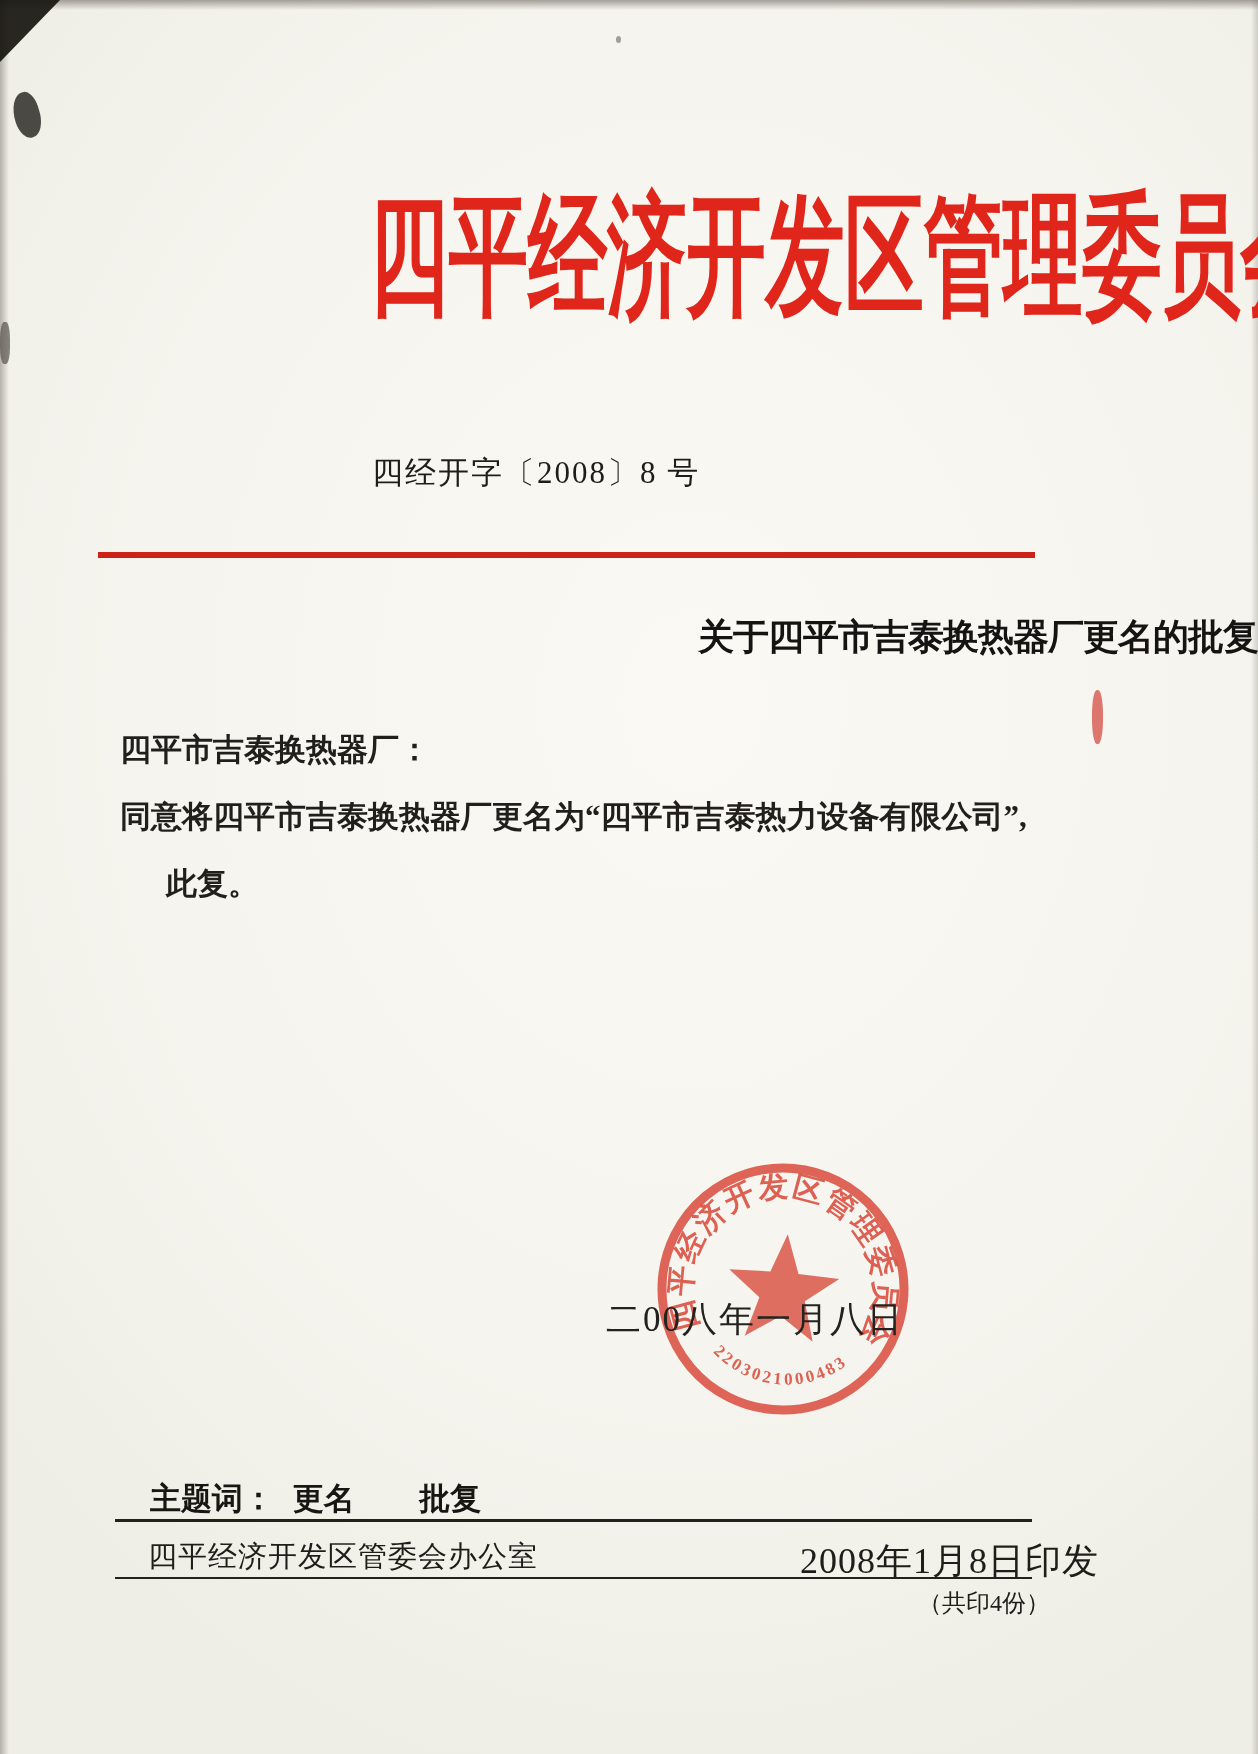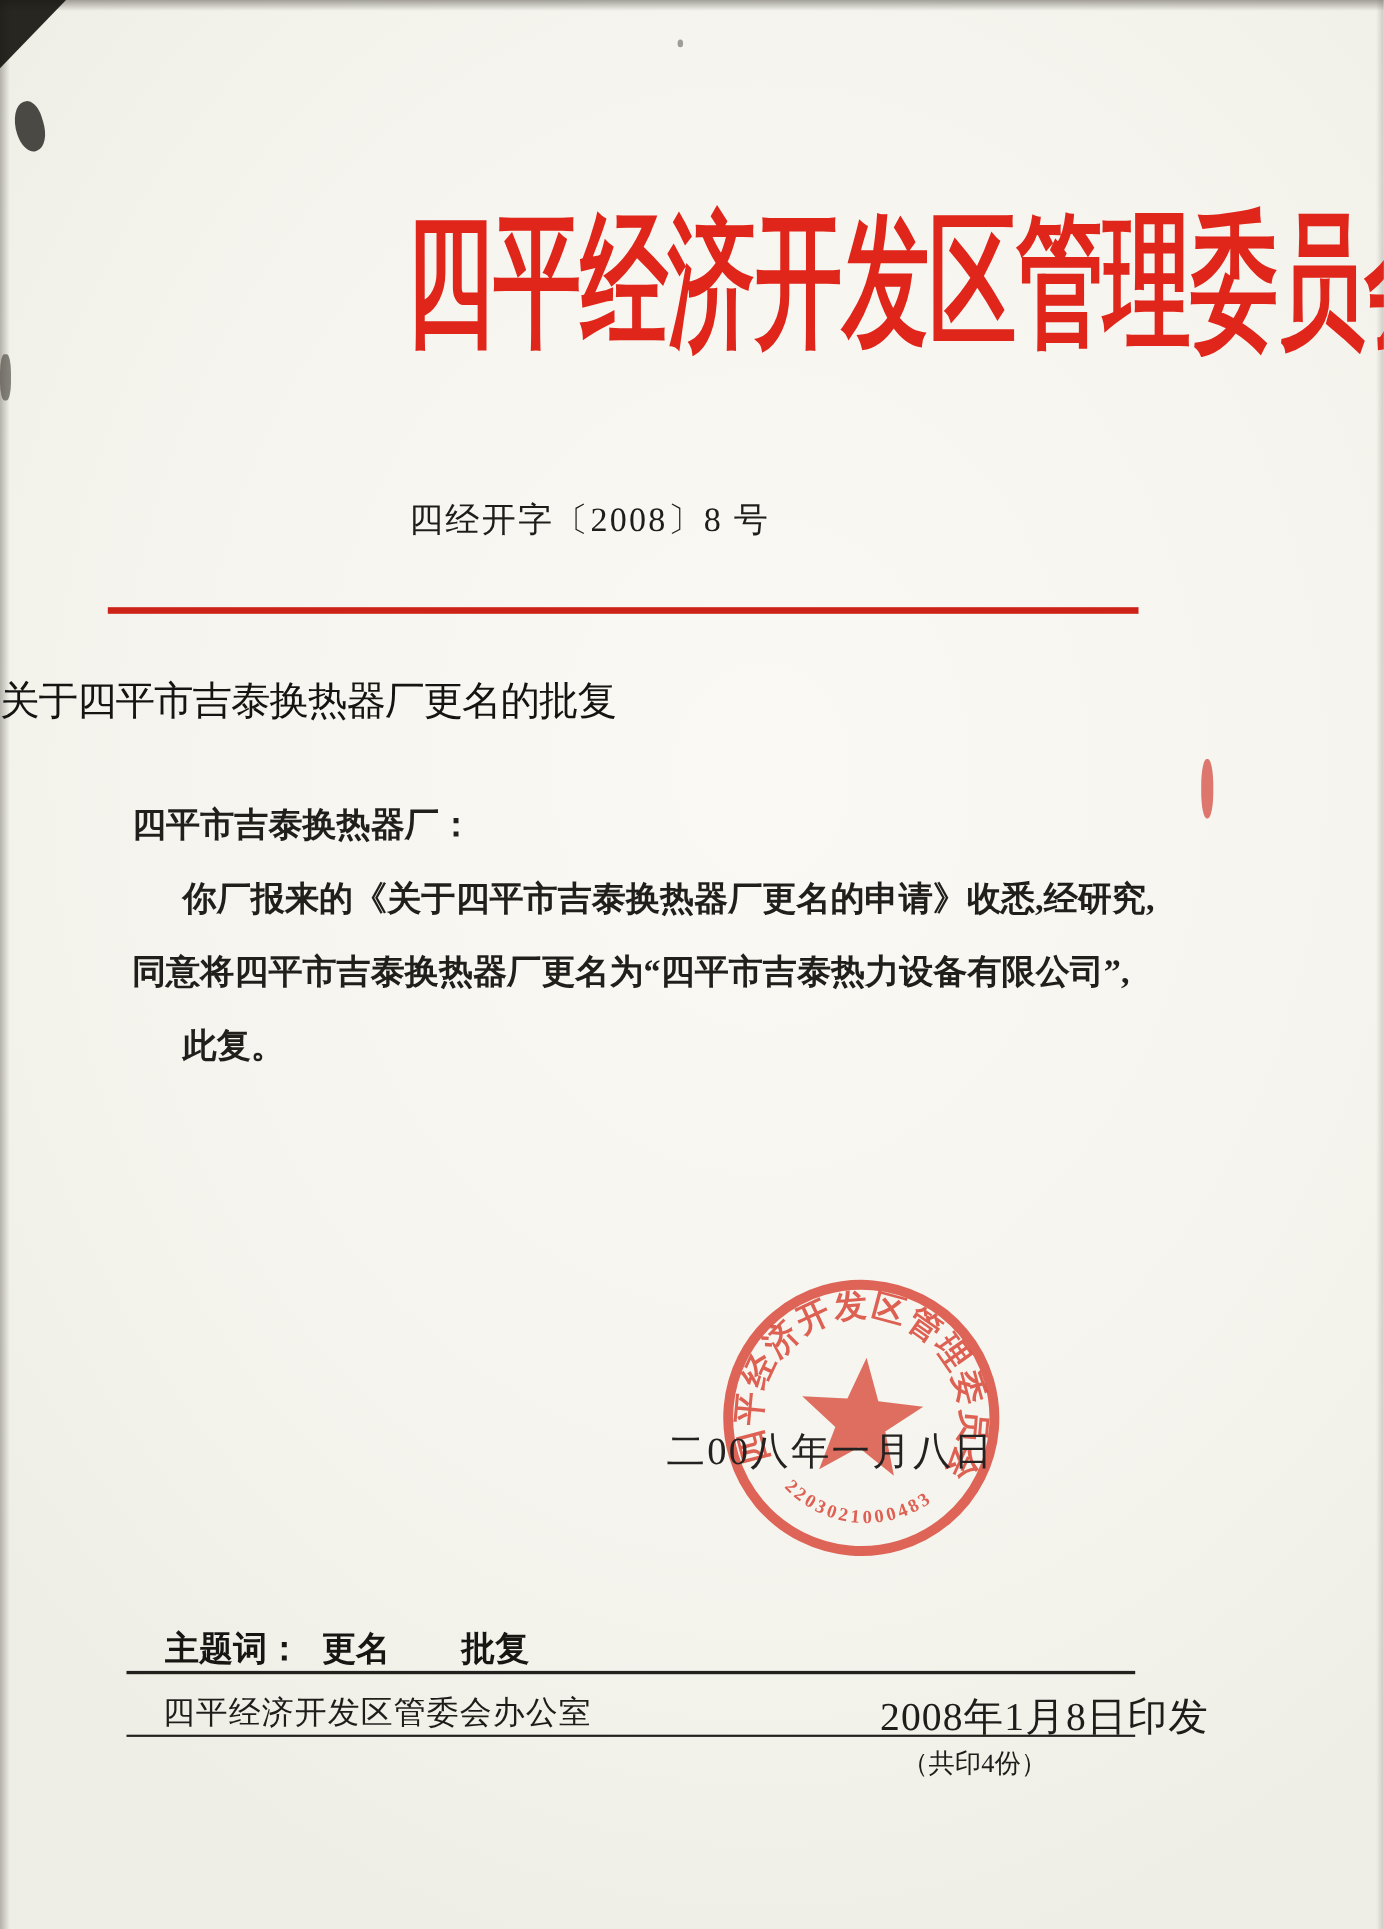--- a/index.html
+++ b/index.html
@@ -34,43 +34,43 @@
     border-radius:45%;opacity:.65;}
   
   .header{position:absolute;top:182px;left:0;width:1258px;text-align:center;}
   .header-inner{display:inline-block;font-size:132px;line-height:150px;font-weight:bold;
     white-space:nowrap;color:#e0251a;transform:scaleX(0.60);transform-origin:50% 50%;
     font-family:"Liberation Serif","DejaVu Serif",serif;letter-spacing:0px;}
   .docnum{position:absolute;top:452px;left:0;width:1072px;text-align:center;
     font-size:31px;letter-spacing:2px;}
   .red-rule{position:absolute;top:552px;left:98px;width:937px;height:6px;background:#cc2218;}
   
-  .doc-title{position:absolute;top:613px;left:0;width:1258px;text-align:left;
-    font-family:"Liberation Sans","DejaVu Sans",sans-serif;font-weight:400;
+  .doc-title{position:absolute;top:613px;left:0;width:1258px;text-align:right;
+    font-family:"Liberation Sans","DejaVu Sans",sans-serif;font-weight:700;
     font-size:36px;letter-spacing:-1px;color:#161412;}
   .body-block{position:absolute;top:716px;left:120px;width:940px;font-size:31px;
     line-height:67px;color:#211f1c;font-weight:bold;}
   .line{white-space:nowrap;height:67px;}
   .line.indent{padding-left:46px;}
   
   .issue-date{position:absolute;top:1296px;left:520px;width:470px;text-align:center;
     font-size:35px;letter-spacing:2px;color:#242220;z-index:4;}
   .seal{position:absolute;left:652px;top:1158px;width:262px;height:262px;z-index:3;
     transform:rotate(5deg);opacity:.93;}
   
   .keywords-row{position:absolute;top:1478px;left:150px;
     font-family:"Liberation Sans","DejaVu Sans",sans-serif;font-weight:700;
     font-size:31px;color:#181613;white-space:nowrap;}
   .keywords-row .kw1{margin-left:10px;}
   .keywords-row .kw2{margin-left:56px;}
   .footer-rule-1{position:absolute;top:1519px;left:115px;width:917px;height:3px;background:#23211d;}
   .footer-rule-2{position:absolute;top:1577px;left:115px;width:917px;height:2px;background:#23211d;}
   .office-name{position:absolute;top:1537px;left:148px;font-size:29px;letter-spacing:1px;}
   .print-date{position:absolute;top:1537px;left:800px;font-size:36px;letter-spacing:1px;}
-  .copies-note{position:absolute;top:1587px;left:820px;width:230px;text-align:left;font-size:24px;}
+  .copies-note{position:absolute;top:1587px;left:820px;width:230px;text-align:right;font-size:24px;}
   text{font-family:"Liberation Serif","DejaVu Serif",serif;font-weight:bold;}
 </style>
 </head>
 <body>
 
 <div class="page">
 
   <div class="edge-top"></div>
   <div class="edge-left"></div>
   <div class="edge-right"></div>
@@ -85,21 +85,20 @@
   </div>
 
   <div class="docnum">四经开字〔2008〕8 号</div>
 
   <div class="red-rule"></div>
 
   <div class="doc-title">关于四平市吉泰换热器厂更名的批复</div>
 
   <div class="body-block">
     <div class="line">四平市吉泰换热器厂：</div>
-    <div class="line indent">你厂报来的《关于四平市吉泰换热器厂更名的申请》收悉,经研究,</div>
     <div class="line">同意将四平市吉泰换热器厂更名为“四平市吉泰热力设备有限公司”,</div>
     <div class="line indent">此复。</div>
   </div>
 
   <div class="issue-date">二00八年一月八日</div>
 
   <svg class="seal" viewBox="0 0 262 262">
     <circle cx="131" cy="131" r="121" fill="none" stroke="#d84434" stroke-width="9" stroke-opacity="0.88"></circle>
     <polygon points="131,76 145.1,114.6 186.2,116.1 153.8,141.4 165.1,180.9 131,158 96.9,180.9 108.2,141.4 75.8,116.1 116.9,114.6" fill="#d84434" fill-opacity="0.82"></polygon>
     <path id="sealTextArc" d="M 44.6 162.5 A 92 92 0 1 1 217.4 162.5" fill="none"></path>

